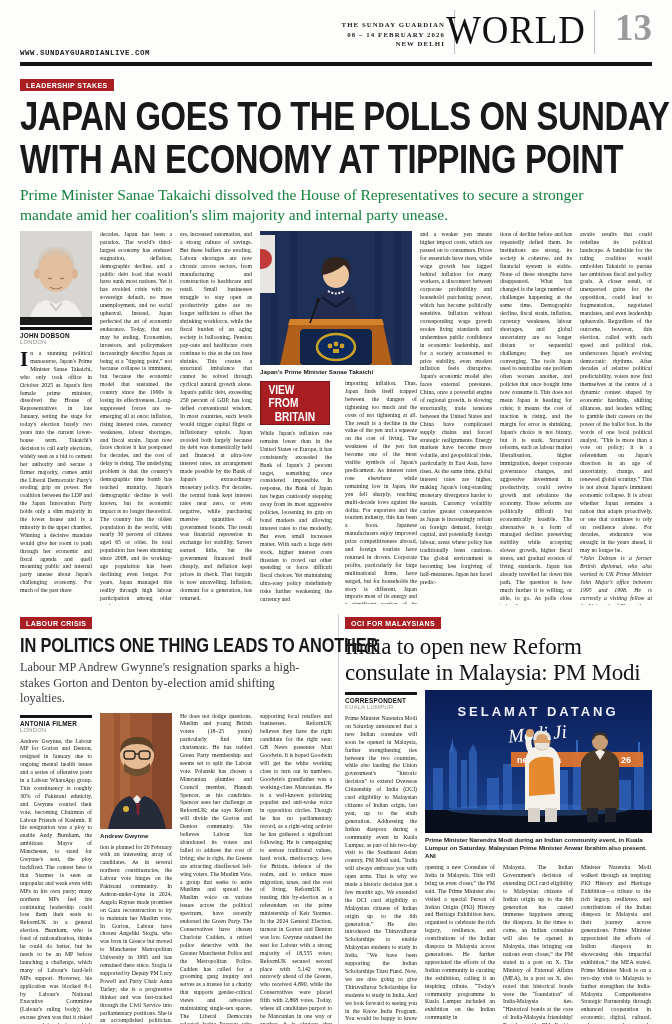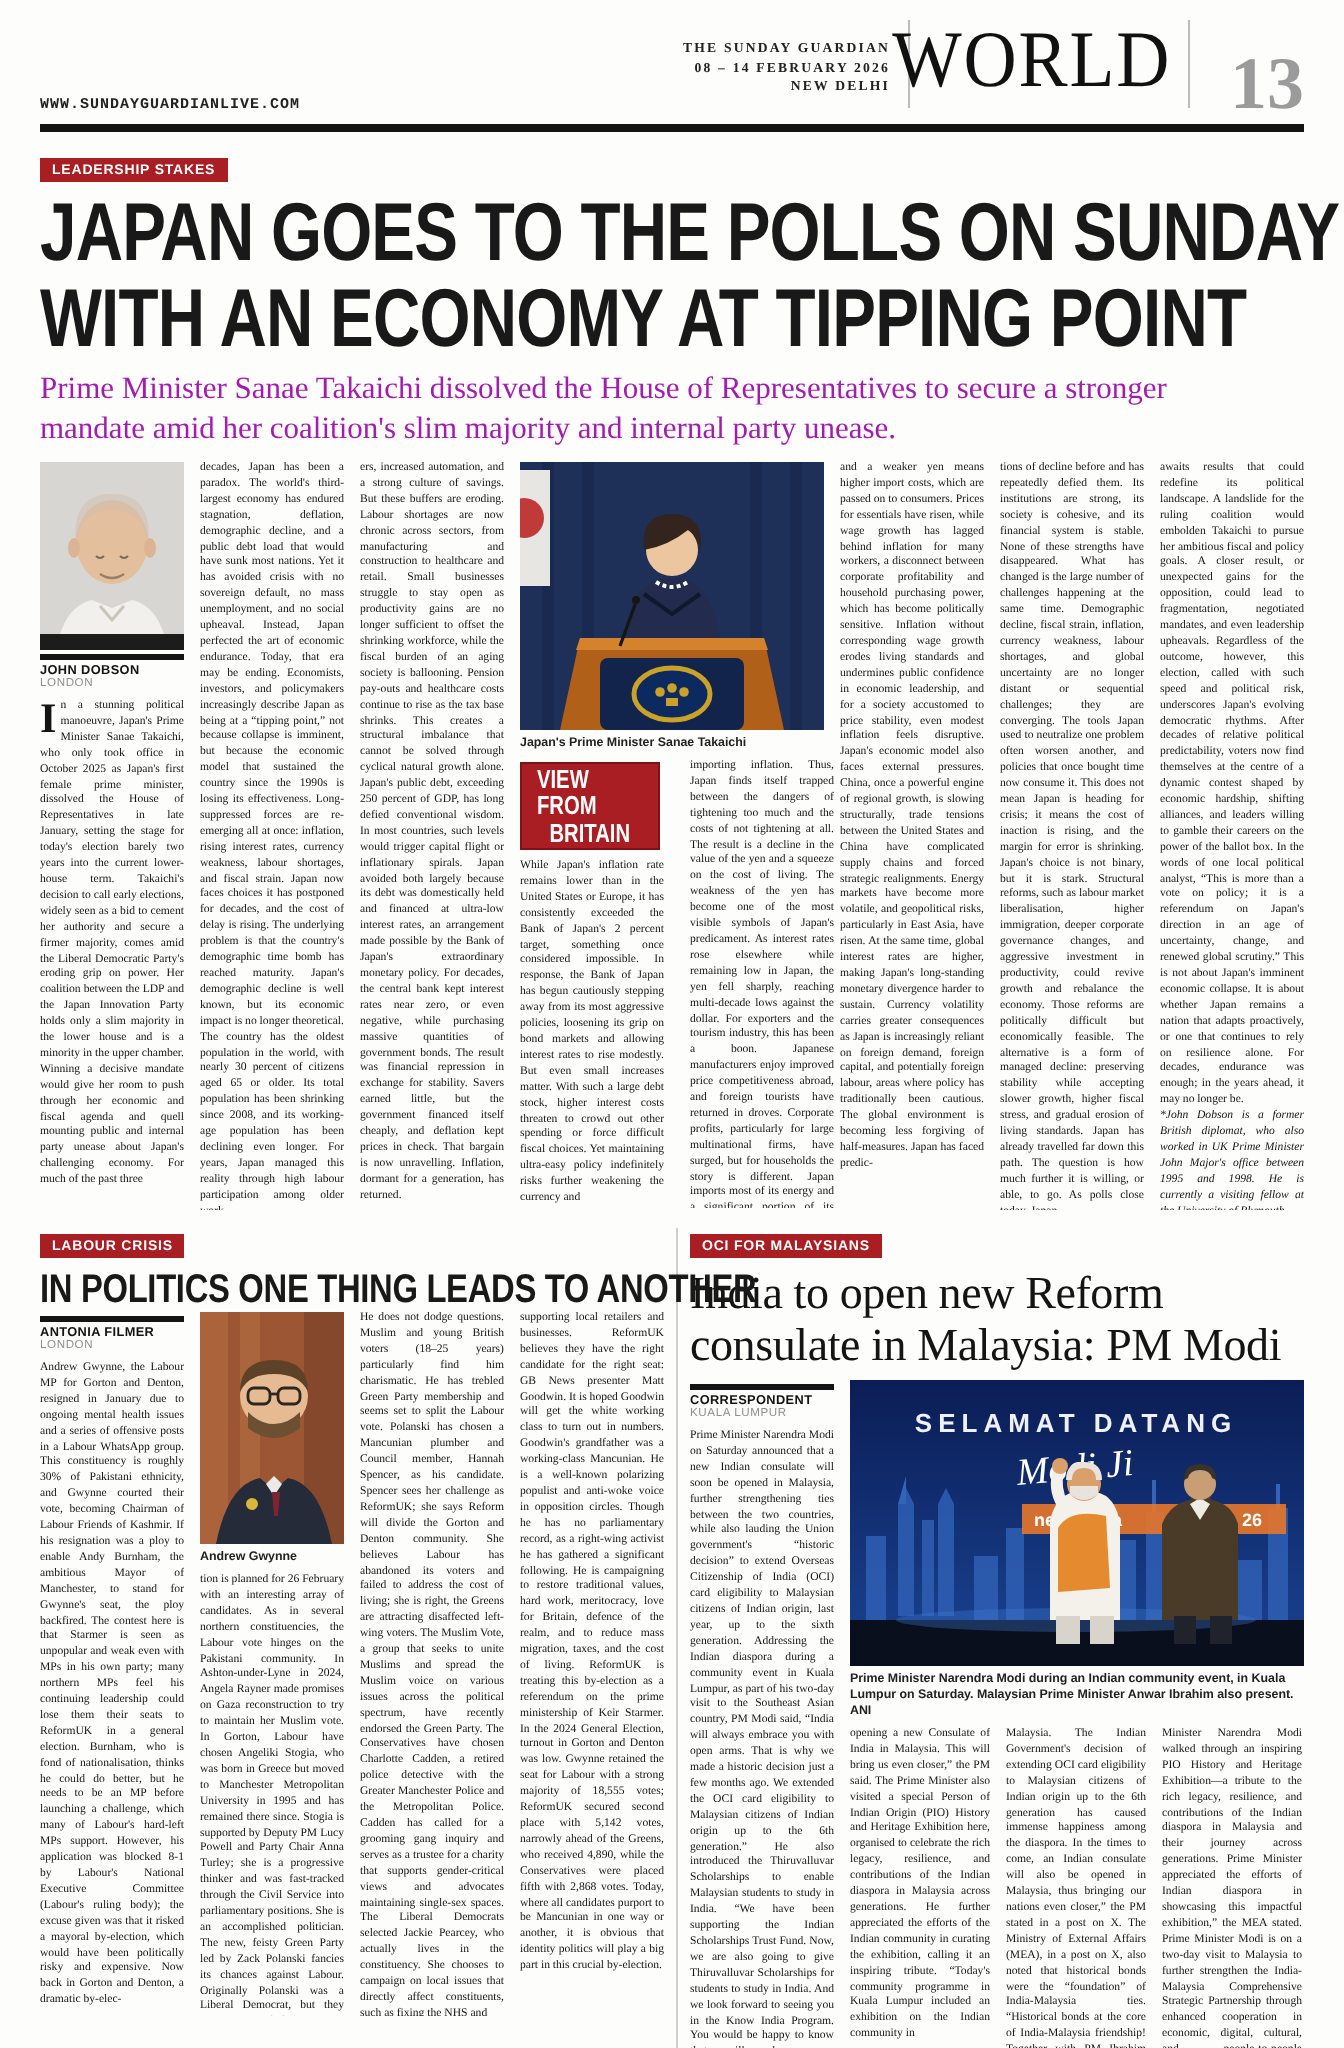--- a/index.html
+++ b/index.html
@@ -8,39 +8,39 @@
   
   .masthead{position:relative;height:62px;margin:0 20px;border-bottom:4px solid #141414;}
   .site-url{position:absolute;left:0;bottom:5px;font-family:Liberation Mono, monospace;
             font-size:7.5px;font-weight:bold;letter-spacing:.5px;color:#222;}
   .issue{position:absolute;right:207px;top:20px;text-align:right;font-size:6.8px;
          letter-spacing:1.1px;font-weight:bold;line-height:9.5px;color:#222;}
   .vrule{position:absolute;top:10px;height:44px;width:1px;background:#bdbdbd;}
   .r1{right:197px;} .r2{right:57px;}
   .section-name{position:absolute;right:66px;top:8px;font-size:40px;line-height:44px;
                 letter-spacing:1px;color:#111;transform:scaleX(.92);transform-origin:100% 0;}
-  .page-num{position:absolute;right:0;top:23px;font-size:37px;line-height:40px;
+  .page-num{position:absolute;right:0;top:8px;font-size:37px;line-height:40px;
             font-weight:bold;color:#9b9b9b;}
   
   .label{display:inline-block;background:#a81e23;color:#fff;font-family:"Liberation Sans",sans-serif;
          font-weight:bold;font-size:7px;letter-spacing:.4px;padding:3px 6px 2px;}
   .caption{font-family:"Liberation Sans",sans-serif;font-weight:bold;font-size:6.2px;
            line-height:8px;color:#222;margin:3px 0 4px;}
   .byline{border-top:3px solid #141414;padding-top:2px;margin:2px 0 5px;
           font-family:"Liberation Sans",sans-serif;}
   .by-name{font-size:6.4px;font-weight:bold;color:#141414;letter-spacing:.2px;}
   .by-loc{font-size:5.8px;color:#8f8f8f;letter-spacing:.3px;}
   .bt{margin:0;font-size:5.8px;line-height:7.9px;text-align:justify;color:#141414;}
   .col{width:72px;flex:none;overflow:hidden;}
   
   .japan{margin:8px 20px 0;}
   .hl-wrap{width:790px;transform:scaleX(.8);transform-origin:0 0;margin-top:3px;}
   .hl-wrap h1{margin:0;font-family:"Liberation Sans",sans-serif;font-weight:bold;
               font-size:41px;line-height:43px;letter-spacing:-.5px;color:#191919;white-space:nowrap;}
-  .standfirst{margin:4px 0 0;font-size:15.5px;line-height:19.5px;color:#a21caf;width:600px;}
+  .standfirst{margin:4px 0 0;font-size:15.5px;line-height:19.5px;color:#15803d;width:600px;}
   .jp-row{display:flex;gap:8px;margin-top:7px;height:374px;}
   .jp-col1 .bt{height:246px;overflow:hidden;}
   .dropcap::first-letter{float:left;font-size:21px;line-height:17px;padding:1px 2px 0 0;font-weight:bold;}
   .mid{width:152px;flex:none;}
   .mid-row{display:flex;gap:13px;height:224px;justify-content:space-between;}
   .subcol{width:72px;flex:none;overflow:hidden;}
   .viewbox{width:68px;height:42px;background:#a81e23;border:1px solid #7c1317;
            box-shadow:inset 0 0 0 1.5px rgba(255,255,255,.0);margin:1px 0 5px;
            display:flex;flex-direction:column;align-items:center;justify-content:center;}
   .viewbox span{display:block;font-family:"Liberation Sans",sans-serif;font-weight:bold;
@@ -175,20 +175,21 @@
     </div>
   </section>
 
   <div class="bottom">
 
     <section class="bl">
       <span class="label">LABOUR CRISIS</span>
       <div class="hl2-wrap">
           <h2>IN POLITICS ONE THING LEADS TO ANOTHER</h2>
         </div>
+      <p class="standfirst2">Labour MP Andrew Gwynne's resignation sparks a high-stakes Gorton and Denton by-election amid shifting loyalties.</p>
       <div class="bl-cols">
         <div class="col">
           <div class="byline">
             <div class="by-name">ANTONIA FILMER</div>
             <div class="by-loc">LONDON</div>
           </div>
           <p class="bt">Andrew Gwynne, the Labour MP for Gorton and Denton, resigned in January due to ongoing mental health issues and a series of offensive posts in a Labour WhatsApp group. This constituency is roughly 30% of Pakistani ethnicity, and Gwynne courted their vote, becoming Chairman of Labour Friends of Kashmir. If his resignation was a ploy to enable Andy Burnham, the ambitious Mayor of Manchester, to stand for Gwynne's seat, the ploy backfired. The contest here is that Starmer is seen as unpopular and weak even with MPs in his own party; many northern MPs feel his continuing leadership could lose them their seats to ReformUK in a general election. Burnham, who is fond of nationalisation, thinks he could do better, but he needs to be an MP before launching a challenge, which many of Labour's hard-left MPs support. However, his application was blocked 8-1 by Labour's National Executive Committee (Labour's ruling body); the excuse given was that it risked a mayoral by-election, which would have been politically risky and expensive. Now back in Gorton and Denton, a dramatic by-elec-</p>
         </div>
         <div class="col">
           <svg width="72" height="116" viewBox="0 0 72 116">

